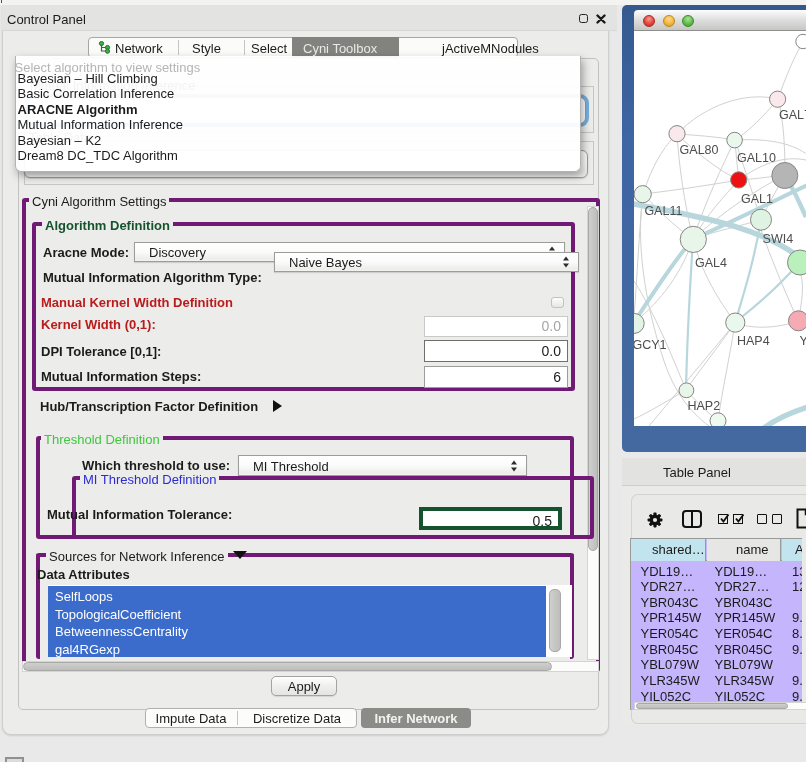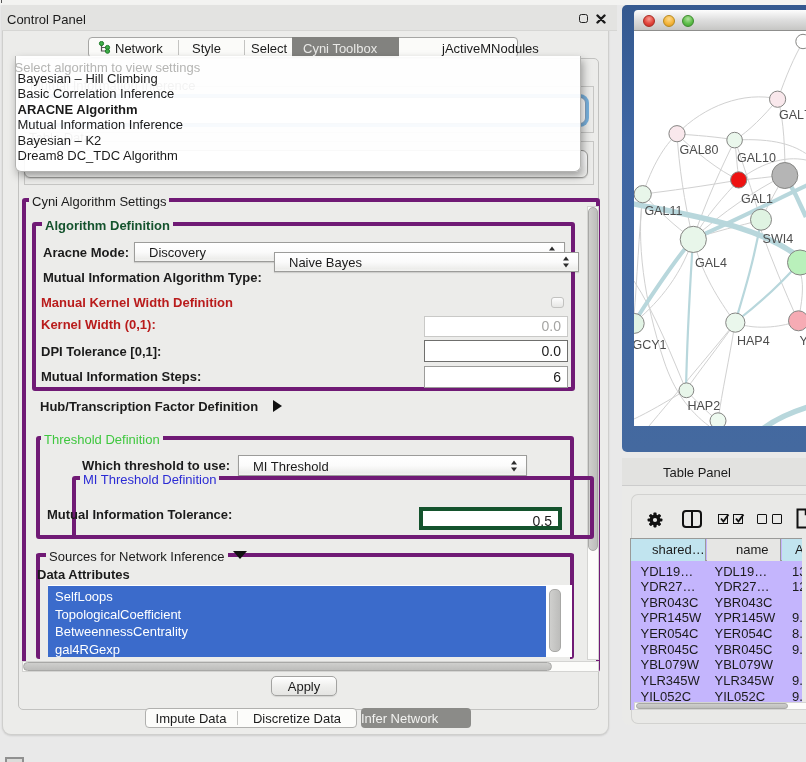--- a/index.html
+++ b/index.html
@@ -159,21 +159,21 @@
   <div class="sbthumb" style="left:501px;top:4px;width:12px;height:63px;"></div>
 </div>
 
 <div class="abs" style="left:271px;top:676px;width:66px;height:20px;border:1px solid #a3a3a1;border-radius:5px;background:linear-gradient(180deg,#ffffff,#efefed 50%,#e4e4e2);box-shadow:0 1px 1px rgba(0,0,0,0.1);text-align:center;font-size:13px;line-height:19px;">Apply</div>
 
 <div class="abs" style="left:145px;top:708px;width:212px;height:20px;background:#fcfcfa;border:1px solid #b0b0ae;border-radius:4px;"></div>
 <div class="abs" style="left:237px;top:711px;width:1px;height:14px;background:#c4c4c2;"></div>
 <div class="abs" style="left:361px;top:708px;width:110px;height:20px;background:#8b8b88;border-radius:4px;"></div>
 <div class="abs lbl13" style="left:145px;top:711px;width:92px;text-align:center;">Impute Data</div>
 <div class="abs lbl13" style="left:237px;top:711px;width:120px;text-align:center;">Discretize Data</div>
-<div class="abs lbl13" style="left:361px;top:711px;width:110px;color:#f2f2f0;">Infer Network</div>
+<div class="abs lbl13" style="left:361px;top:711px;width:110px;text-align:center;color:#f2f2f0;font-weight:bold;">Infer Network</div>
 
 <div class="abs" style="left:5px;top:757px;width:19px;height:10px;border:2px solid #909090;background:#dcdcda;"></div>
 
 <div class="abs" style="left:622px;top:5px;width:184px;height:447px;background:linear-gradient(180deg,#35598f,#3e66a3 30%,#44699f);border-radius:5px 0 0 5px;"></div>
 
 <div class="abs" style="left:634px;top:10px;width:172px;height:21px;background:linear-gradient(180deg,#fdfdfd,#dedede 50%,#c6c6c4);border-bottom:1px solid #8f8f8d;border-radius:4px 0 0 0;"></div>
 <div class="abs" style="left:643px;top:15px;width:12px;height:12px;border-radius:50%;background:radial-gradient(circle at 50% 30%,#f79a91 0%,#e2463d 55%,#c3271e 100%);border:0.5px solid #a82a22;"></div>
 <div class="abs" style="left:663px;top:15px;width:12px;height:12px;border-radius:50%;background:radial-gradient(circle at 50% 30%,#fbd98e 0%,#f5b63c 55%,#d8921c 100%);border:0.5px solid #b78a1e;"></div>
 <div class="abs" style="left:682px;top:15px;width:12px;height:12px;border-radius:50%;background:radial-gradient(circle at 50% 30%,#b0e09d 0%,#5fbf4a 55%,#3d9a2e 100%);border:0.5px solid #3d8a2e;"></div>
 

